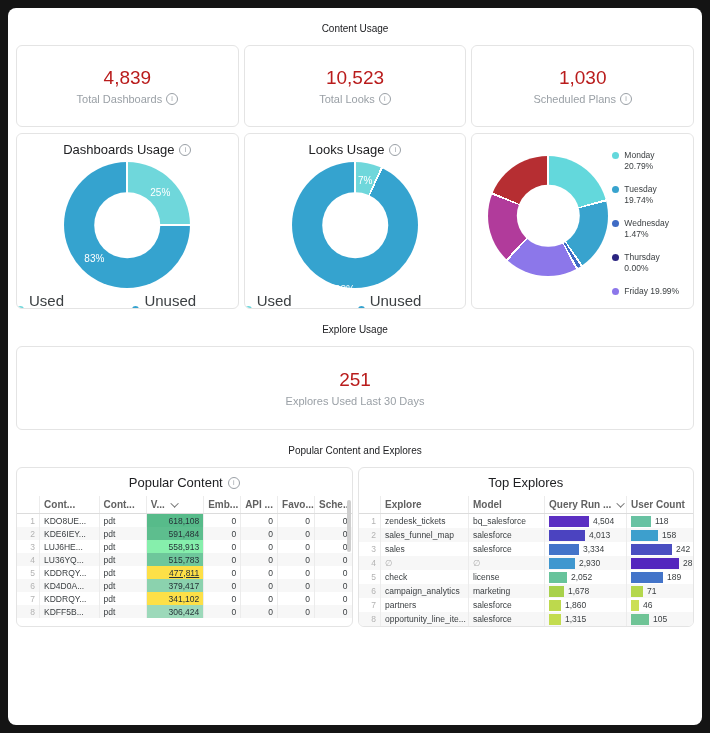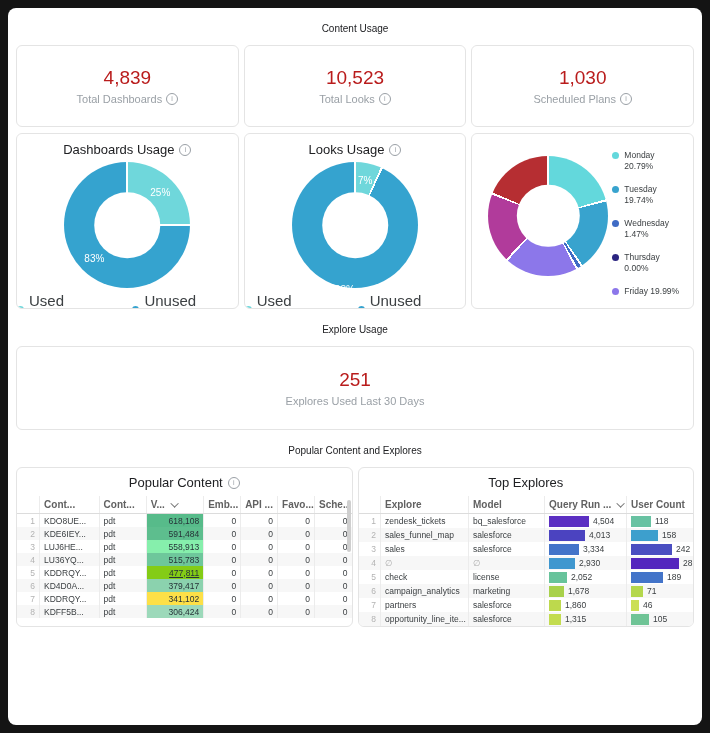--- a/index.html
+++ b/index.html
@@ -261,21 +261,21 @@
                 <td class="valcell" style="background: rgb(110, 199, 155);">515,783</td>
                 <td class="num">0</td>
                 <td class="num">0</td>
                 <td class="num">0</td>
                 <td class="num">0</td>
               </tr>
               <tr>
                 <td class="rownum">5</td>
                 <td>KDDRQY...</td>
                 <td>pdt</td>
-                <td class="valcell" style="background: #84cc16; text-decoration: underline;">477,811</td>
+                <td class="valcell" style="background: #fde047; text-decoration: underline;">477,811</td>
                 <td class="num">0</td>
                 <td class="num">0</td>
                 <td class="num">0</td>
                 <td class="num">0</td>
               </tr>
               <tr class="stripe">
                 <td class="rownum">6</td>
                 <td>KD4D0A...</td>
                 <td>pdt</td>
                 <td class="valcell" style="background: rgb(139, 210, 174);">379,417</td>

